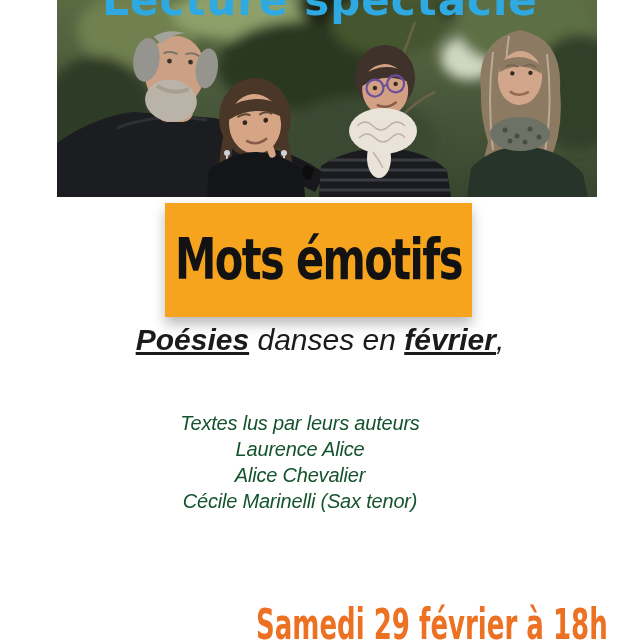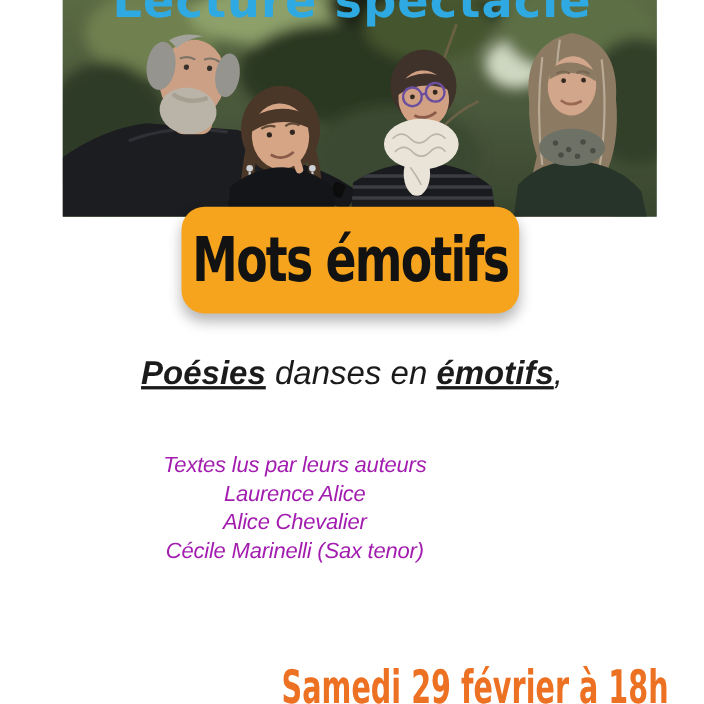--- a/index.html
+++ b/index.html
@@ -9,35 +9,35 @@
   
   .photo{position:absolute;left:57px;top:0;width:540px;height:197px;overflow:hidden;z-index:1;background:#46543a;}
   .photo svg{display:block;}
 
   
   .top-title{position:absolute;left:0;right:0;top:-24px;text-align:center;z-index:2;
              font-family:"DejaVu Sans",sans-serif;font-weight:800;font-size:42px;
              letter-spacing:1px;white-space:nowrap;}
 
   
-  .banner{position:absolute;left:165px;top:188px;width:307px;height:97px;z-index:3;
+  .banner{position:absolute;left:165px;top:203px;width:307px;height:114px;z-index:3;
           display:flex;align-items:center;justify-content:center;
-          box-shadow:0 7px 12px rgba(0,0,0,0.28);border-radius:21px;}
+          box-shadow:0 7px 12px rgba(0,0,0,0.28);}
   .banner-text{display:inline-block;transform:scale(0.8,1.08);transform-origin:center;
                font-family:"DejaVu Sans",sans-serif;font-weight:800;font-size:52px;
                letter-spacing:-2px;color:#121212;white-space:nowrap;}
 
   
   .tagline{position:absolute;left:0;width:640px;top:322px;text-align:center;
            font-style:italic;font-size:30px;line-height:36px;color:#1b1b1b;}
   .tagline b{font-weight:700;text-decoration:underline;}
 
   
   .credits{position:absolute;left:0;width:536px;top:410px;text-align:center;
-           font-style:italic;font-size:20px;line-height:26px;color:#a21caf;letter-spacing:-0.2px;}
+           font-style:italic;font-size:20px;line-height:26px;color:#14532d;letter-spacing:-0.2px;padding-left:32px;}
   .credits .gap{margin-top:8px;}
 
   
   .date-line{position:absolute;left:256px;top:604px;z-index:2;
              font-family:"DejaVu Sans",sans-serif;font-weight:800;font-size:42px;line-height:1;
              white-space:nowrap;transform:scaleX(0.62);transform-origin:left top;}
 </style>
 </head>
 <body>
 
@@ -183,21 +183,21 @@
 
   <div class="top-title" style="color: rgb(47, 169, 225);">
     <span>Lecture spectacle</span>
   </div>
 
   <div class="banner" style="background: rgb(246, 164, 30);">
     <span class="banner-text">Mots émotifs</span>
   </div>
 
   <div class="tagline">
-    <div><b>Poésies</b><span> danses en </span><b>émotifs</b><span>,</span></div>
+    <div><b>Poésies</b><span> danses en </span><b>février</b><span>,</span></div>
   </div>
 
   <div class="credits">
     <div>Textes lus par leurs auteurs</div>
     <div>Laurence Alice</div>
     <div>Alice Chevalier</div>
     <div>Cécile Marinelli (Sax tenor)</div>
   </div>
 
   <div class="date-line" style="color: rgb(237, 113, 35);">

